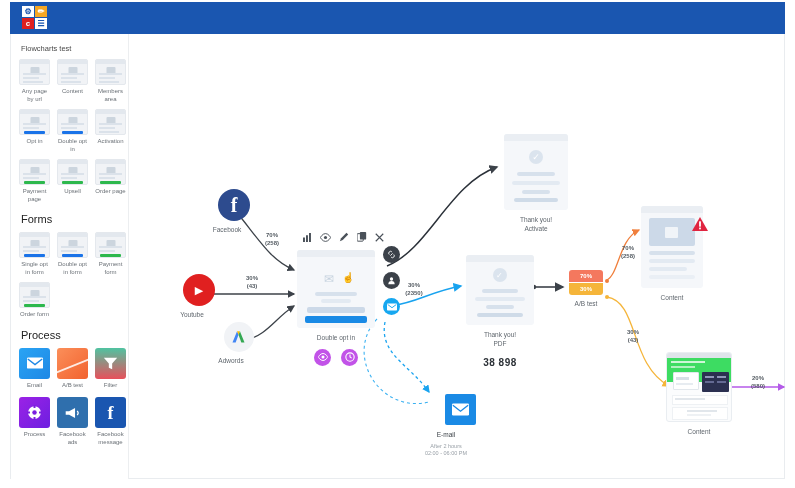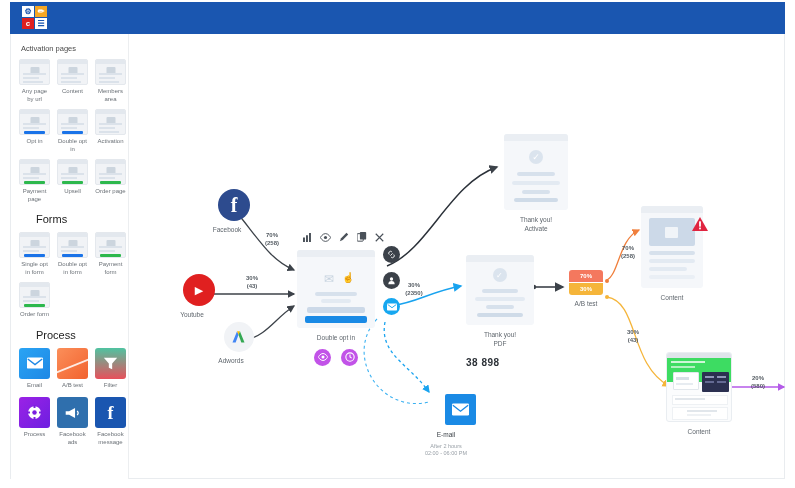--- a/index.html
+++ b/index.html
@@ -23,21 +23,21 @@
     letter-spacing:.2px; }
 
   
   .body-frame { position:absolute; left:10px; top:34px; width:775px; height:445px;
     background:#fff; border:1px solid #e9ecef; border-top:none; }
 
   
   .sidebar { position:absolute; left:0; top:0; width:118px; height:445px;
     background:#fff; border-right:1px solid #eceef0; padding:6px 0 0 8px; }
   .sec-title { font-size:7.5px; color:#4a4a4a; margin:4px 0 6px 2px; }
-  .sec-title.big { font-size:11px; color:#222; margin:10px 0 7px 17px; }
+  .sec-title.big { font-size:11px; color:#222; margin:10px 0 7px 2px; }
   .grid { display:flex; flex-wrap:wrap; gap:6px 7px; width:108px; }
   .cell { width:31px; }
   .thumb { width:31px; height:26px; background:#f1f3f6; border:1px solid #e4e8ed;
     border-radius:2px; position:relative; overflow:hidden; }
   .thumb .bar { position:absolute; left:3px; right:3px; height:2px; background:#dbe2ea; }
   .thumb .hd  { position:absolute; left:0; right:0; top:0; height:4px; background:#e3e8ee; }
   .thumb .ico { position:absolute; left:50%; top:7px; transform:translateX(-50%);
     width:9px; height:7px; background:#ccd5de; border-radius:1px; }
   .thumb .accent { position:absolute; left:4px; right:4px; height:3px; border-radius:1px; }
   .thumb .accent.blue { background:#1a73e8; }
@@ -88,21 +88,21 @@
 
   .abbox { width:34px; border-radius:3px; overflow:hidden; }
   .ab-a { background:#f4785e; color:#fff; font-size:6px; text-align:center;
           padding:3px 0; font-weight:bold; }
   .ab-b { background:#f5b53a; color:#fff; font-size:6px; text-align:center;
           padding:3px 0; font-weight:bold; border-top:1px solid #fff; }
 
   .edgelabel { position:absolute; font-size:6px; color:#555c63; text-align:center;
     line-height:1.3; font-weight:bold; }
 
-  .bignum { font-size:10px; font-weight:bold; color:#2c3137; text-align:left;
+  .bignum { font-size:10px; font-weight:bold; color:#2c3137; text-align:center;
             letter-spacing:.5px; }
 </style>
 </head>
 <body>
 
 <div id="app">
 
   <div class="header">
     <div class="logo">
       <div class="q q1"></div>
@@ -113,21 +113,21 @@
         <div class="glyph" style="left:0;top:12px;color:#fff;">c</div>
       <div class="q q4"></div>
         <div class="glyph" style="left:13px;top:12px;">☰</div>
     </div>
   </div>
 
   <div class="body-frame">
 
     <div class="sidebar">
 
-      <div class="sec-title">Activation pages</div>
+      <div class="sec-title">Flowcharts test</div>
       <div class="grid" id="grid0">
           <div class="cell">
             <div class="thumb">
               <div class="hd"></div>
               <div class="ico"></div>
               <div class="bar" style="top:13px;"></div>
               <div class="bar" style="top:17px;width:16px;"></div>
               <div class="bar" style="top:21px;width:20px;"></div>
             </div>
             <div class="cap">Any page by url</div>

